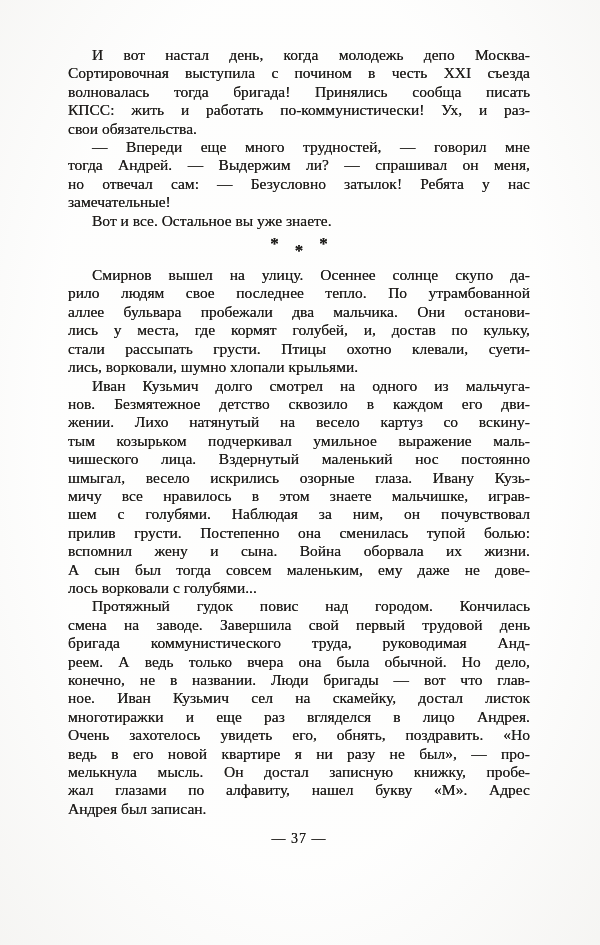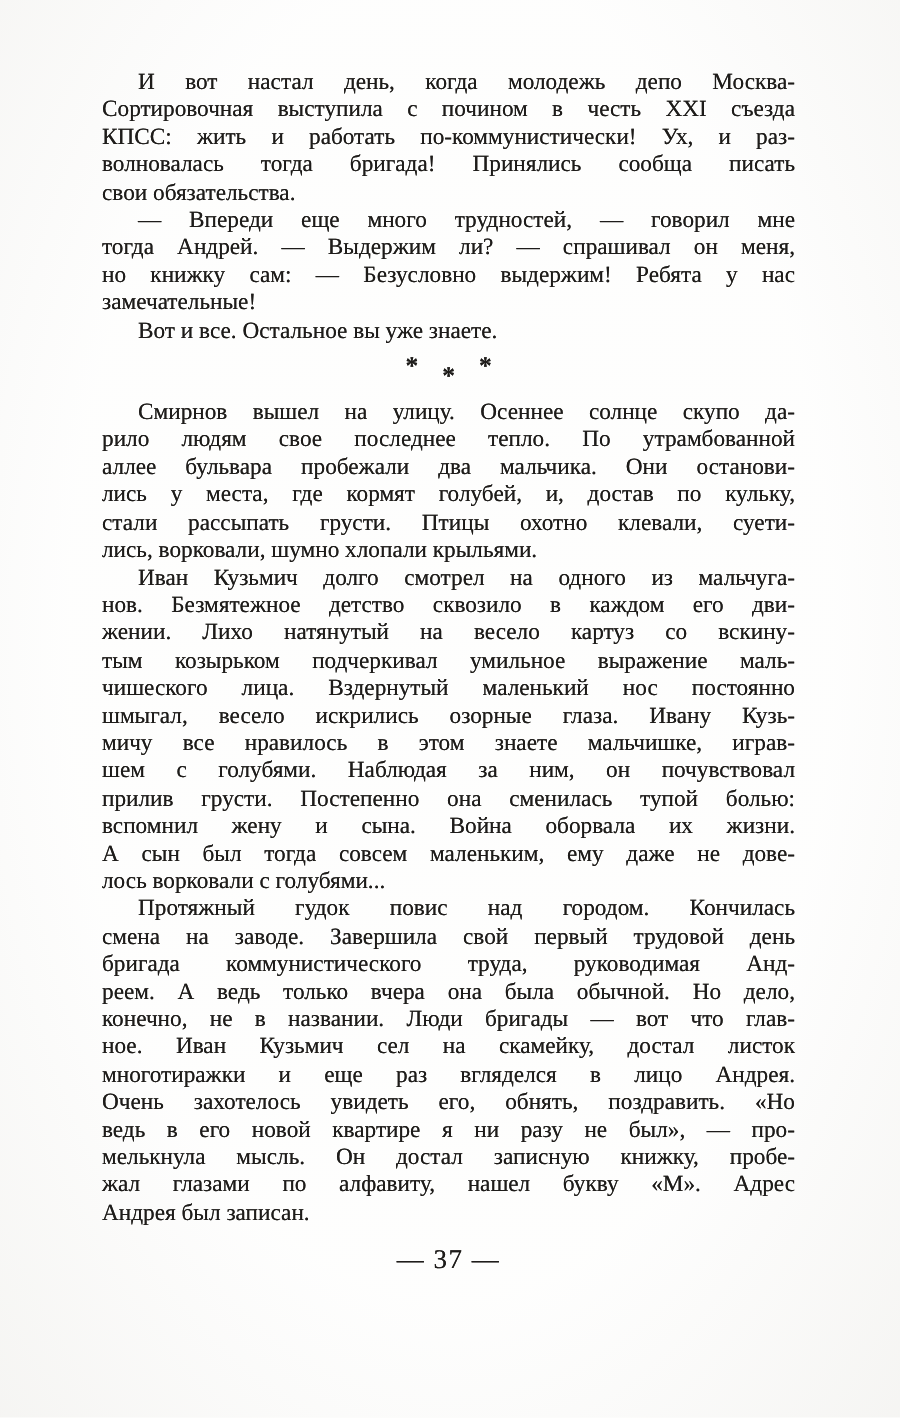--- a/index.html
+++ b/index.html
@@ -52,42 +52,42 @@
     line-height: 1;
   }
   .sep-star.middle {
     transform: translateY(7px);
     margin: 0 16px;
   }
   .folio {
     margin-top: 12px;
     text-align: center;
     text-align-last: center;
-    font-size: 18px;
+    font-size: 14px;
     letter-spacing: 1px;
     text-shadow: 0 0 0.4px rgba(25,23,20,0.85);
   }
 </style>
 </head>
 <body>
 
 <div class="scan-page">
   <div class="text-block" id="text-block">
 
     <div class="paragraph">
         <div class="line first">И вот настал день, когда молодежь депо Москва-</div>
         <div class="line">Сортировочная выступила с почином в честь XXI съезда</div>
+        <div class="line">волновалась тогда бригада! Принялись сообща писать</div>
         <div class="line">КПСС: жить и работать по-коммунистически! Ух, и раз-</div>
-        <div class="line">волновалась тогда бригада! Принялись сообща писать</div>
         <div class="line last">свои обязательства.</div>
       </div>
       <div class="paragraph">
         <div class="line first">— Впереди еще много трудностей, — говорил мне</div>
         <div class="line">тогда Андрей. — Выдержим ли? — спрашивал он меня,</div>
-        <div class="line">но книжку сам: — Безусловно выдержим! Ребята у нас</div>
+        <div class="line">но отвечал сам: — Безусловно затылок! Ребята у нас</div>
         <div class="line last">замечательные!</div>
       </div>
       <div class="paragraph">
         <div class="line first last">Вот и все. Остальное вы уже знаете.</div>
       </div>
       <div class="separator"><span class="sep-star">*</span><span class="sep-star middle">*</span><span class="sep-star">*</span></div>
       <div class="paragraph">
         <div class="line first">Смирнов вышел на улицу. Осеннее солнце скупо да-</div>
         <div class="line">рило людям свое последнее тепло. По утрамбованной</div>
         <div class="line">аллее бульвара пробежали два мальчика. Они останови-</div>

